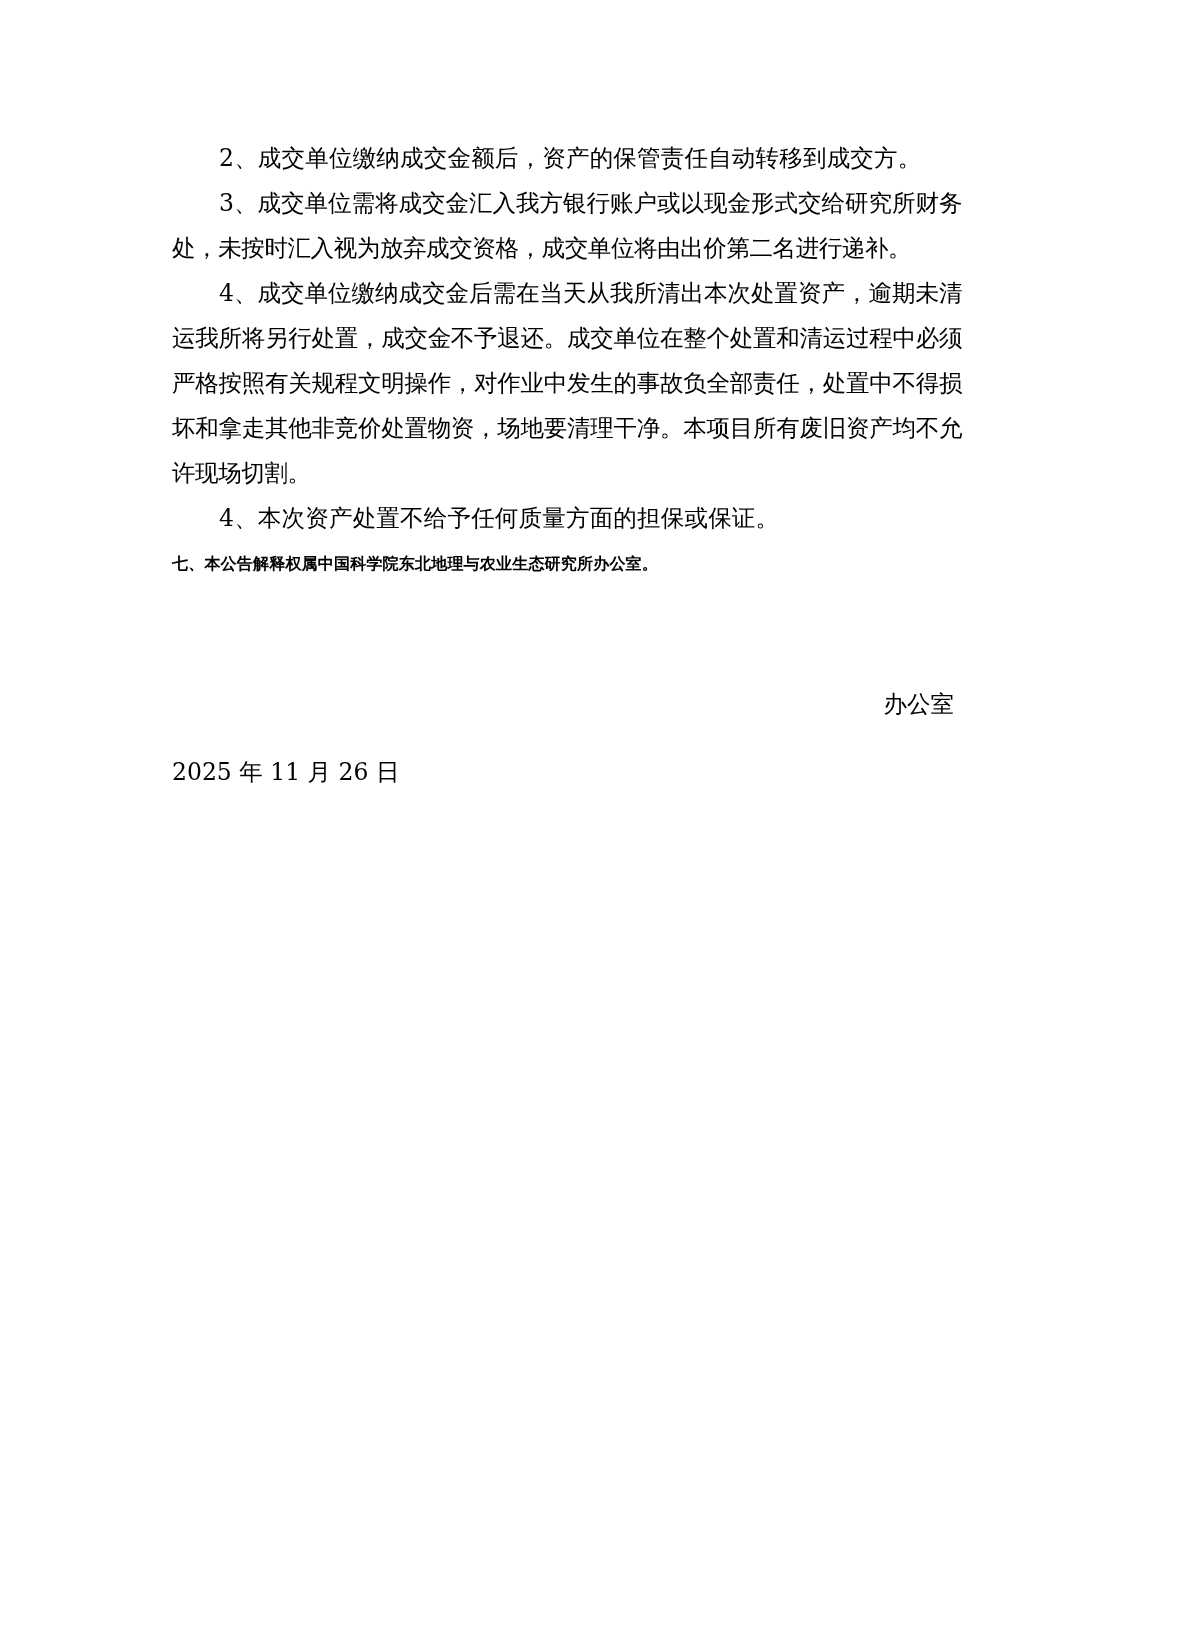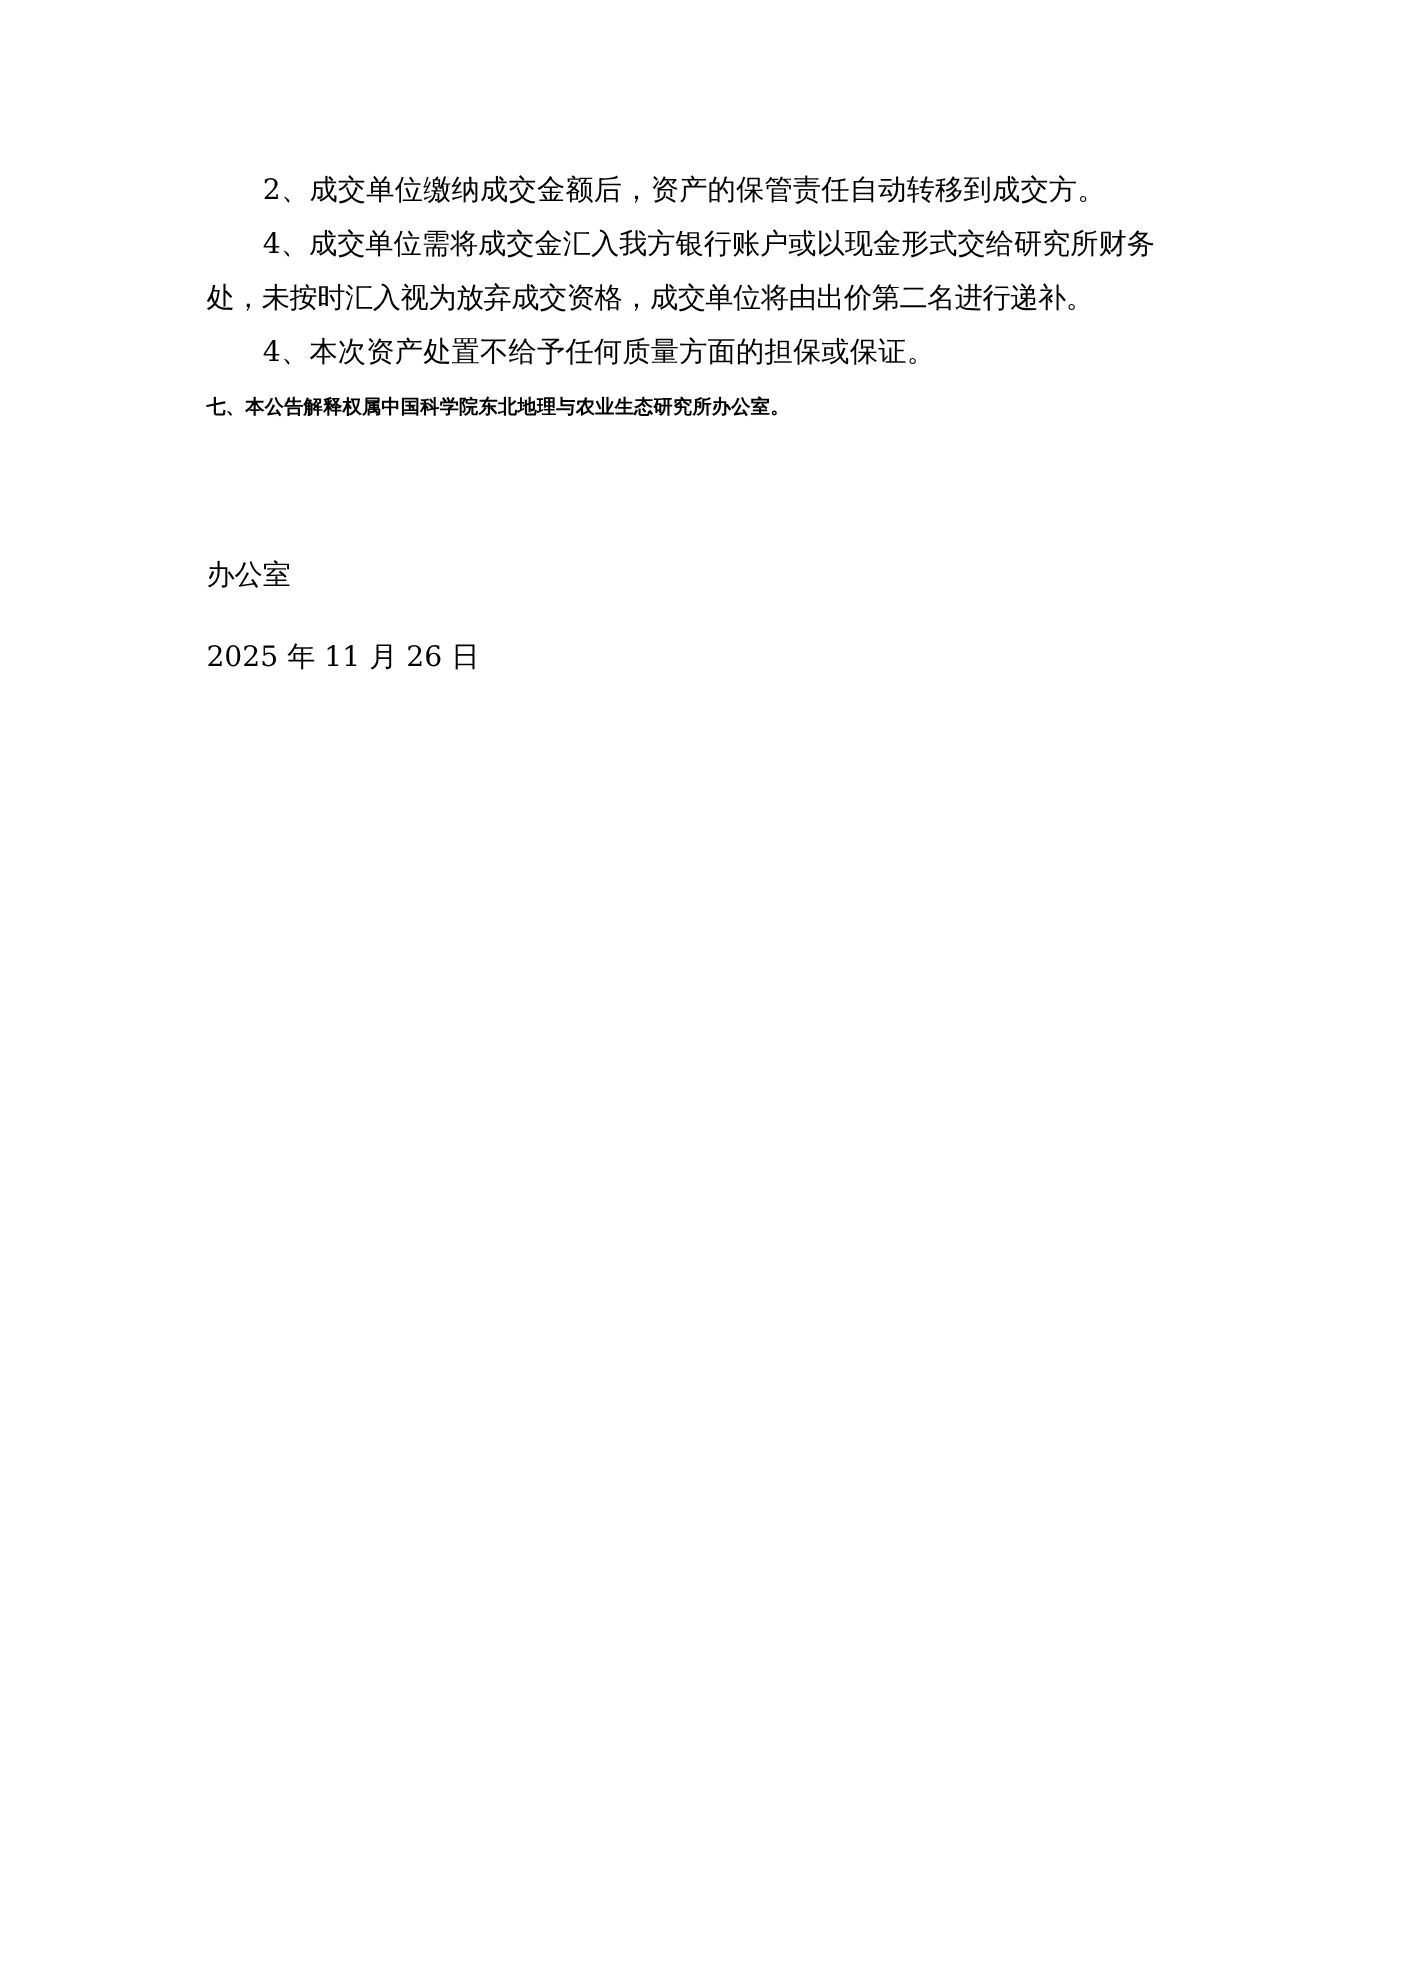--- a/index.html
+++ b/index.html
@@ -43,41 +43,43 @@
     font-size: 16px;
     line-height: 45px;
     font-weight: bold;
     margin: 0;
     letter-spacing: 0.2px;
   }
   .spacer-lg {
     height: 72px;
   }
   .signature {
+    text-align: right;
     font-size: 23.5px;
     line-height: 45px;
     padding-right: 8px;
   }
   .date-line {
     text-align: left;
     font-size: 23.5px;
     line-height: 45px;
     padding-right: 8px;
   }
 </style>
 </head>
 <body>
 
 <div class="page">
   <div class="content">
 
     <p class="para indent">2、成交单位缴纳成交金额后，资产的保管责任自动转移到成交方。</p>
 
-    <p class="para indent tight">4、成交单位需将成交金汇入我方银行账户或以现金形式交给研究所财务处，未按时汇入视为放弃成交资格，成交单位将由出价第二名进行递补。</p>
+    <p class="para indent tight">3、成交单位需将成交金汇入我方银行账户或以现金形式交给研究所财务处，未按时汇入视为放弃成交资格，成交单位将由出价第二名进行递补。</p>
 
+    <p class="para indent tight">4、成交单位缴纳成交金后需在当天从我所清出本次处置资产，逾期未清运我所将另行处置，成交金不予退还。成交单位在整个处置和清运过程中必须严格按照有关规程文明操作，对作业中发生的事故负全部责任，处置中不得损坏和拿走其他非竞价处置物资，场地要清理干净。本项目所有废旧资产均不允许现场切割。</p>
 
     <p class="para indent">4、本次资产处置不给予任何质量方面的担保或保证。</p>
 
     <p class="section-heading">七、本公告解释权属中国科学院东北地理与农业生态研究所办公室。</p>
 
     <div class="spacer-lg"></div>
 
     <p class="signature">办公室</p>
 
     <p class="date-line">2025 年 11 月 26 日</p>

